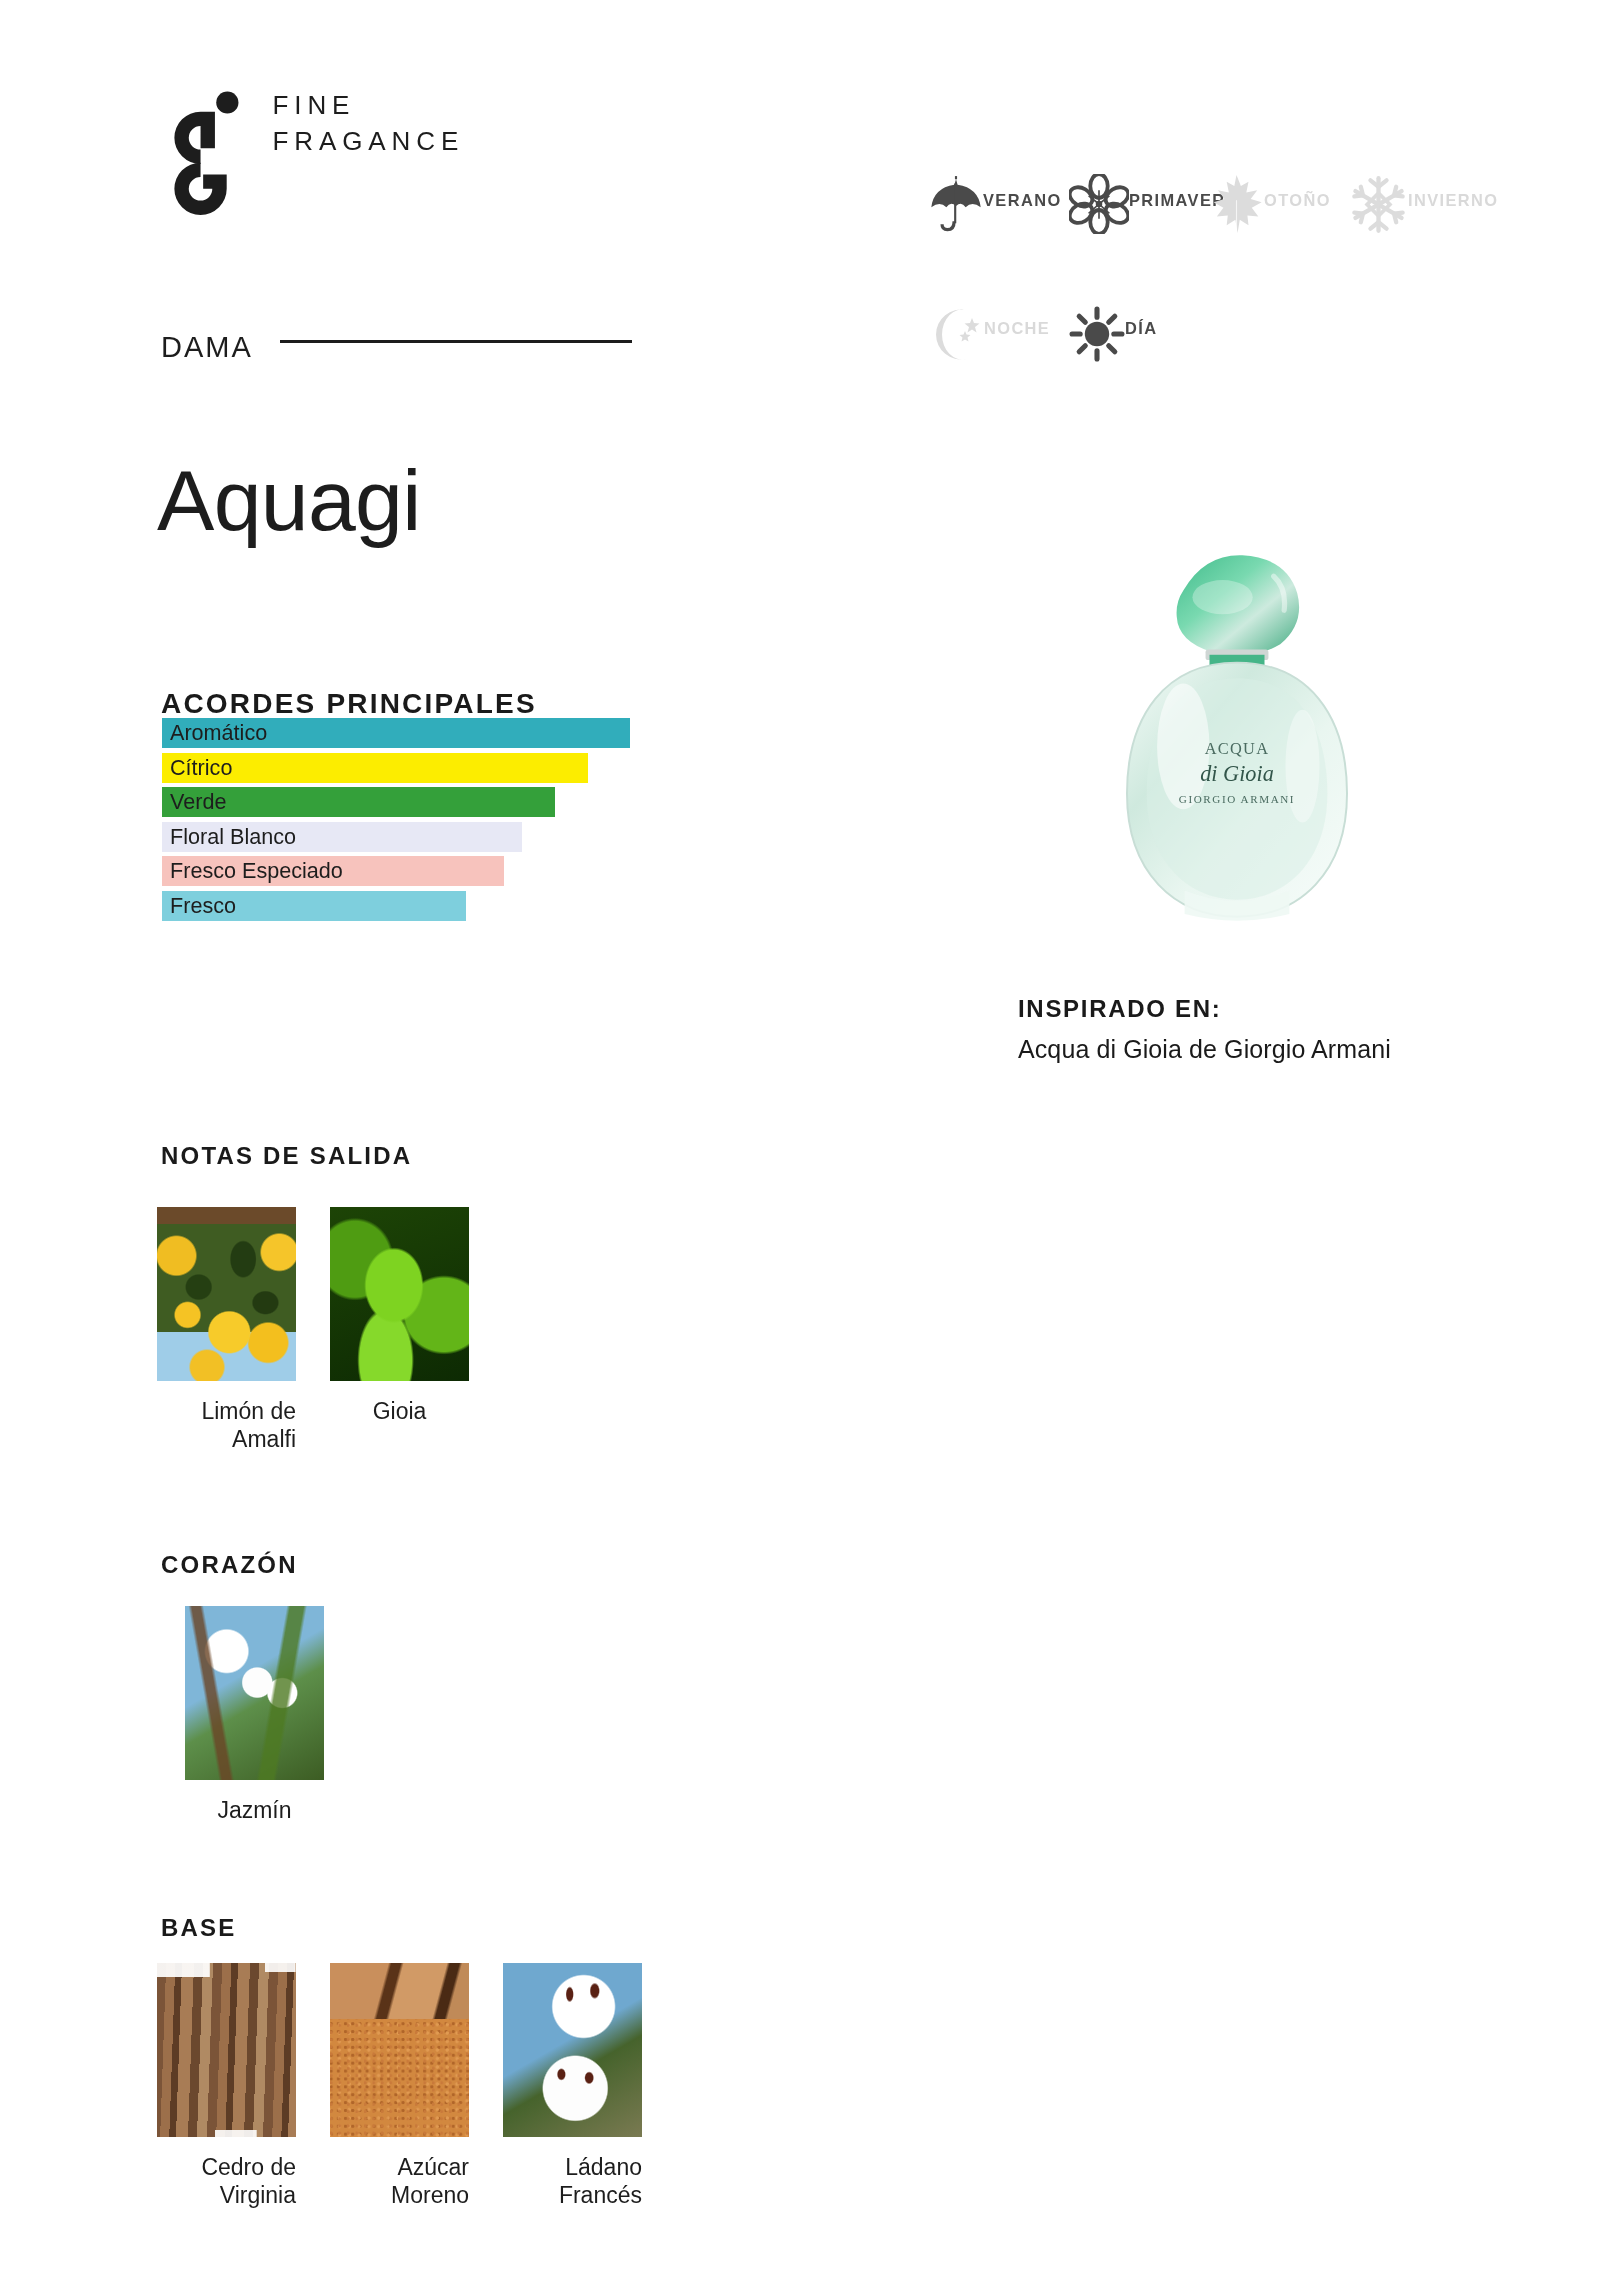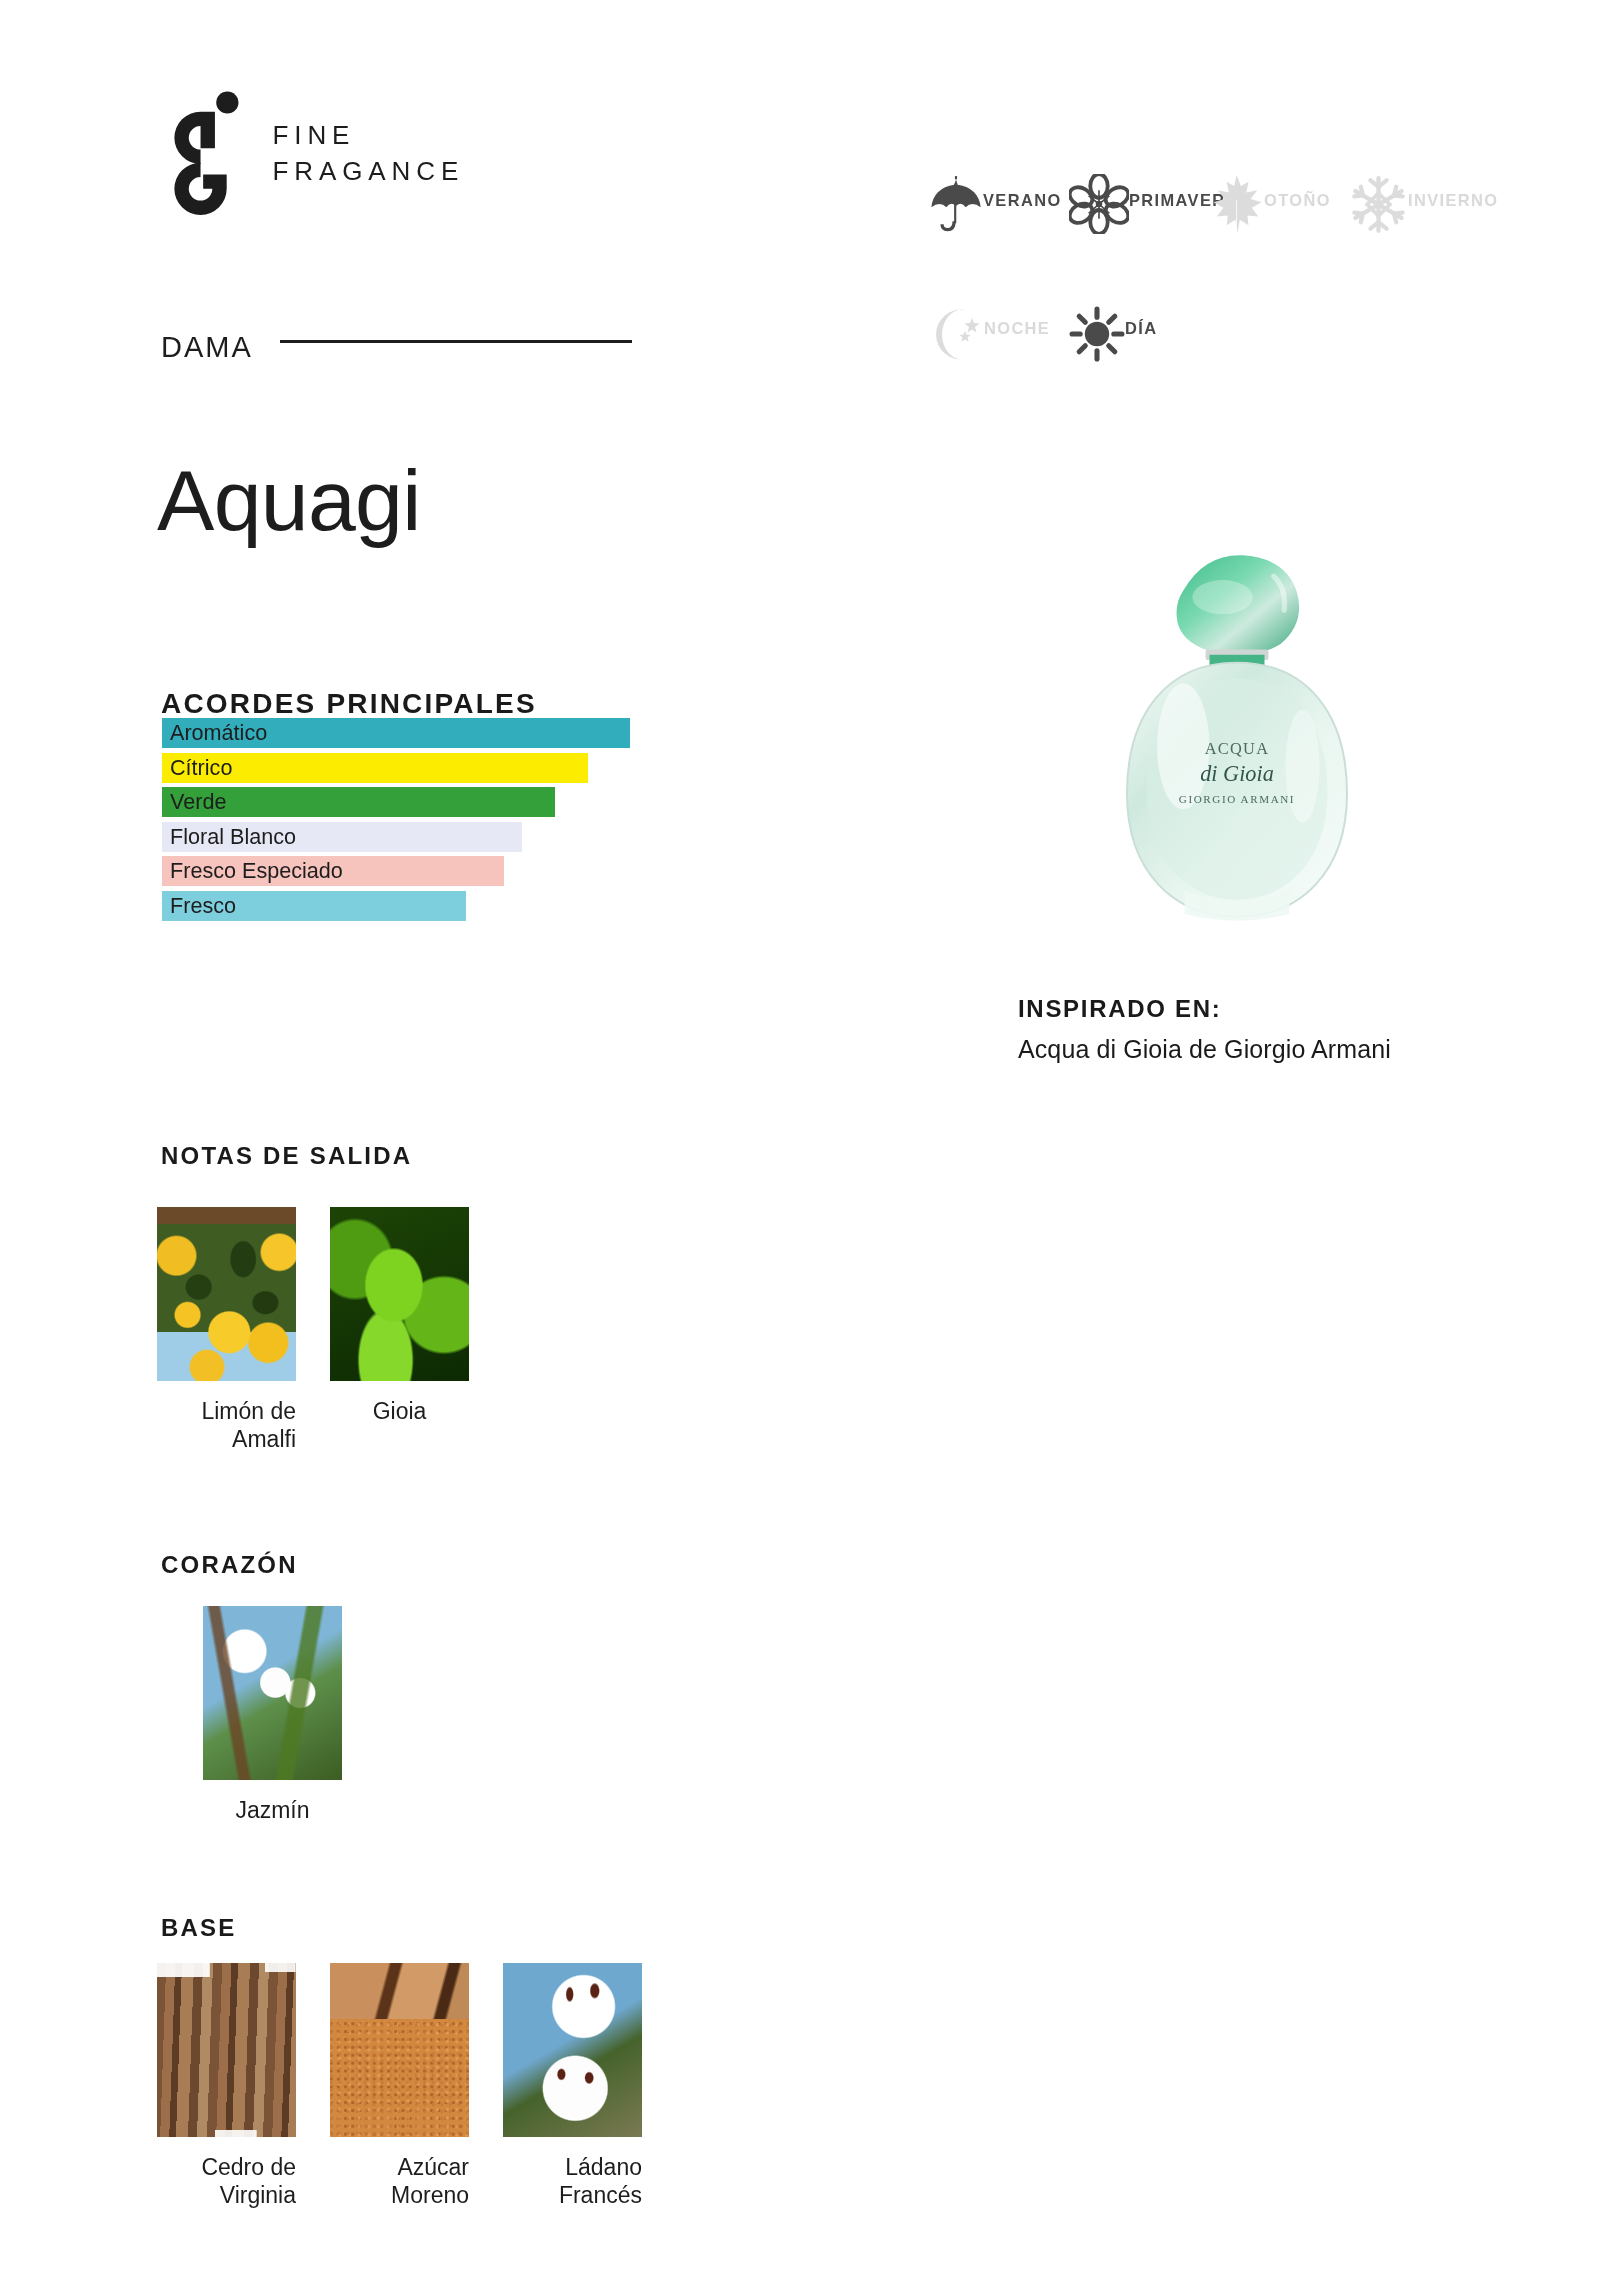--- a/index.html
+++ b/index.html
@@ -7,21 +7,21 @@
     width:1623px; height:2295px;
     background:#ffffff;
     font-family:"Liberation Sans", sans-serif;
     color:#1a1a1a;
     position:relative;
     overflow:hidden;
   }
   .page { position:absolute; inset:0; }
 
   
-  .logo-block { position:absolute; left:160px; top:88px; display:flex; align-items:center; }
+  .logo-block { position:absolute; left:160px; top:88px; display:flex; align-items:flex-start; }
   .logo-mark { width:85px; height:131px; position:relative; }
   .logo-text { margin-left:27.5px; font-size:26px; letter-spacing:5.9px; line-height:1.38; color:#1d1d1d; font-weight:400; }
 
   .dama-row { position:absolute; left:161px; top:319px; display:flex; align-items:center; width:471px; }
   .dama-label { font-size:29px; letter-spacing:2px; color:#1d1d1d;margin-top:12px; }
   .dama-rule { flex:1; height:2.6px; background:#1d1d1d; margin-left:27.5px; }
 
   
   .icon-grid { position:absolute; left:929px; top:157px; }
   .icon-row { display:flex; }
@@ -336,21 +336,21 @@
       </div>
       <div class="note-item">
         <div class="thumb">
           <div class="art art-mint"></div>
         </div>
         <div class="note-label">Gioia</div>
       </div>
     </div>
 
   <div class="section-head" style="left:161px; top:1551px;">CORAZÓN</div>
-  <div class="notes-row" id="row-heart" style="left:157px; top:1606px;padding-left:46px;">
+  <div class="notes-row" id="row-heart" style="left:139px; top:1606px;padding-left:46px;">
       <div class="note-item">
         <div class="thumb">
           <div class="art art-jasmine"></div>
         </div>
         <div class="note-label">Jazmín</div>
       </div>
     </div>
 
   <div class="section-head" style="left:161px; top:1914px;">BASE</div>
   <div class="notes-row" id="row-base" style="left:157px; top:1963px;">

